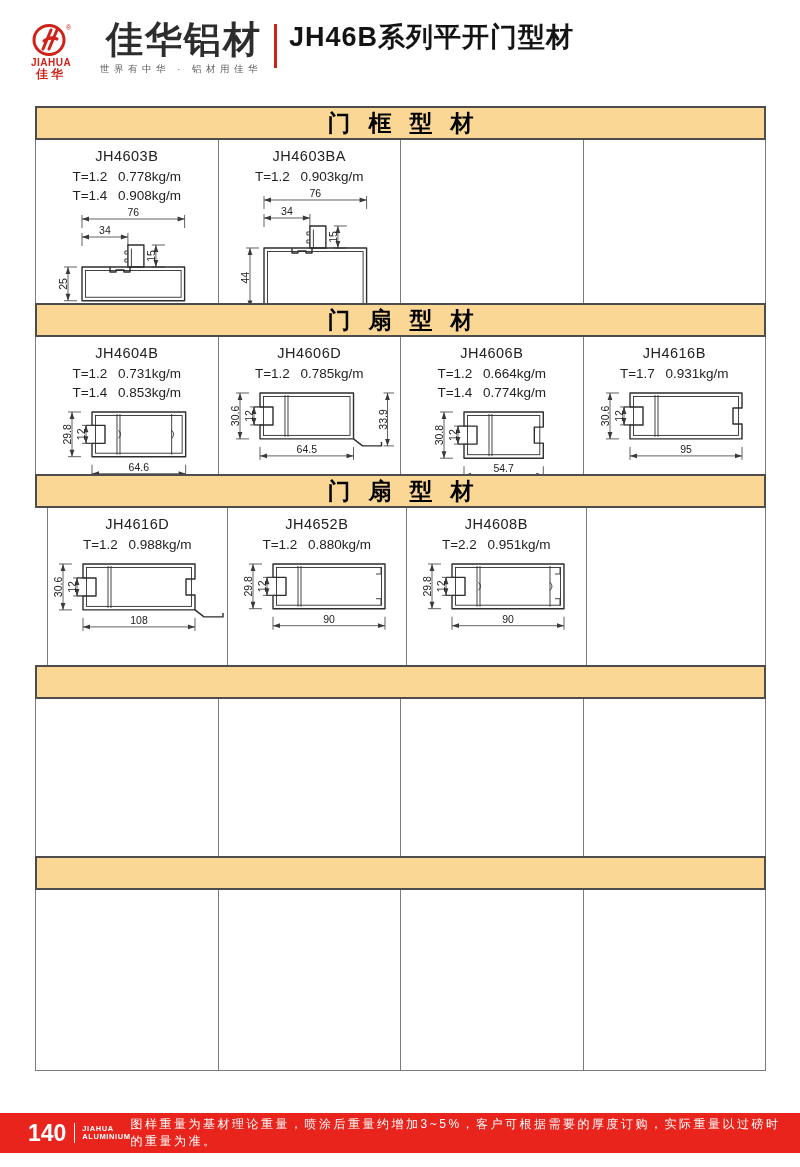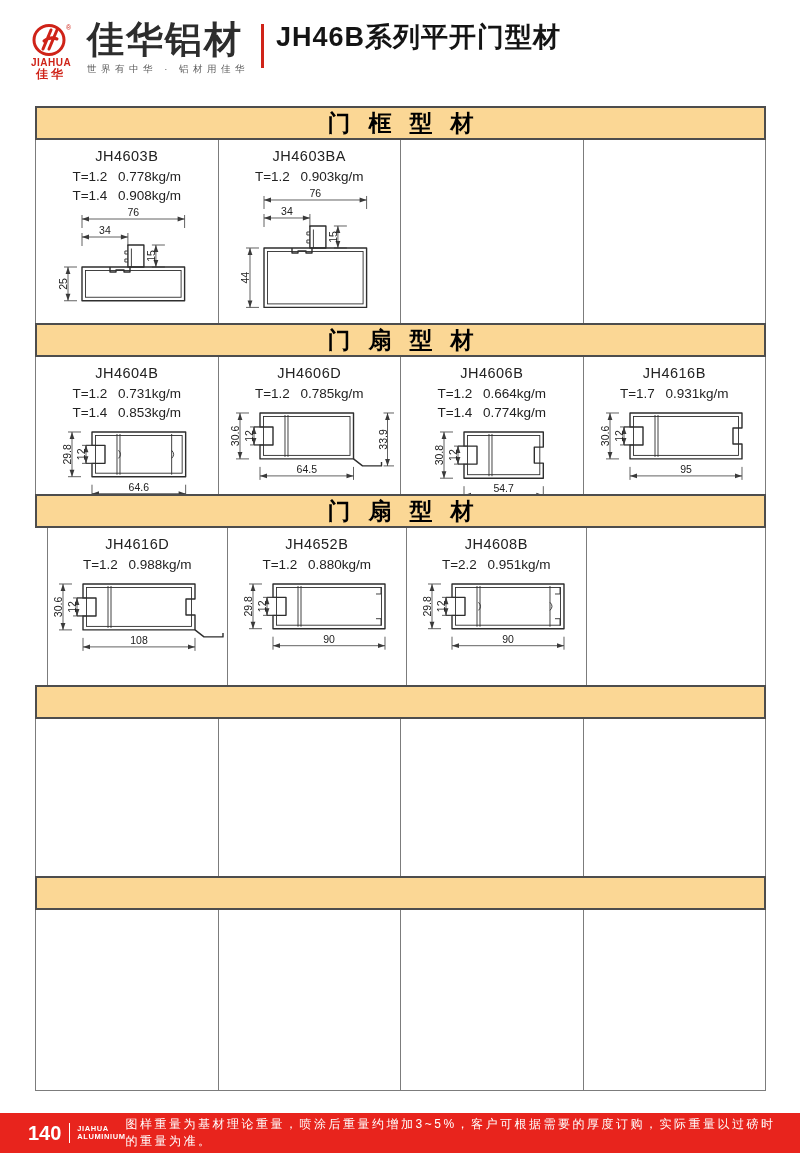--- a/index.html
+++ b/index.html
@@ -5,21 +5,21 @@
   html,body{margin:0;padding:0;}
   body{width:800px;height:1167px;position:relative;background:#ffffff;
        font-family:"Liberation Sans", sans-serif;color:#1c1c1c;overflow:hidden;}
 
   
   .page-header{position:absolute;left:22px;top:20px;width:760px;height:62px;display:flex;align-items:flex-start;}
   .logo-block{width:58px;text-align:center;margin-top:2px;}
   .logo-emblem{width:44px;height:36px;display:block;margin:0 auto;}
   .logo-en{color:#cf2318;font-weight:bold;font-size:10px;letter-spacing:.5px;line-height:10px;}
   .logo-cn{color:#cf2318;font-weight:bold;font-size:12px;letter-spacing:3px;line-height:13px;}
-  .brand-block{margin-left:7px;margin-top:0;}
+  .brand-block{margin-left:20px;margin-top:0;text-align:right;}
   .brand-name{font-size:37px;font-weight:bold;color:#2d2d2d;line-height:40px;letter-spacing:2px;}
   .brand-tagline{font-size:9.5px;color:#5a5a5a;letter-spacing:4.5px;margin-top:3px;}
   .red-divider{width:3px;height:44px;background:#cf2318;margin:4px 12px 0 12px;}
   .title-block{margin-top:2px;}
   .title-cn{font-size:27px;font-weight:bold;color:#141414;line-height:30px;letter-spacing:1px;}
   .title-en{font-size:12.5px;color:#2c2c2c;margin-top:2px;}
 
   
   .profile-table{position:absolute;left:35px;top:107px;width:731px;}
   .band{height:34px;background:#fbd795;border:2px solid #4d4d4d;box-sizing:border-box;
@@ -34,21 +34,21 @@
   .pdraw{margin-top:2px;}
   svg .o{fill:none;stroke:#2e2e2e;stroke-width:1.4;stroke-linejoin:round;}
   svg .i{fill:none;stroke:#2e2e2e;stroke-width:.9;}
   svg .dim{stroke:#3a3a3a;stroke-width:.8;fill:none;}
   svg .ah{fill:#3a3a3a;stroke:none;}
   svg .dt{font-family:"Liberation Sans",sans-serif;font-size:10.5px;fill:#222;}
 
   
   .page-footer{position:absolute;left:0;top:1113px;width:800px;height:40px;background:#e8241d;
                display:flex;align-items:center;}
-  .page-num{color:#fff;font-size:20px;font-weight:bold;margin-left:28px;line-height:40px;}
+  .page-num{color:#fff;font-size:23px;font-weight:bold;margin-left:28px;line-height:40px;}
   .foot-sep{width:1px;height:20px;background:#fff;margin:0 7px 0 8px;}
   .foot-brand{color:#fff;font-size:7.5px;font-weight:bold;line-height:8.5px;letter-spacing:.6px;}
   .foot-note{color:#fff;font-size:12px;letter-spacing:2.5px;margin-left:auto;margin-right:16px;}
 </style>
 </head>
 <body>
 
 <div class="page-header">
   <div class="logo-block">
     <svg class="logo-emblem" viewBox="0 0 44 36">
@@ -66,21 +66,21 @@
   <div class="red-divider"></div>
   <div class="title-block">
     <div class="title-cn">JH46B系列平开门型材</div>
   </div>
 </div>
 
 <div class="profile-table" id="profile-table">
     <div class="band">
       <span class="band-label">门框型材</span>
     </div>
-    <div class="prow" style="height: 184px;">
+    <div class="prow" style="height: 164px;">
       <div class="pcell">
         <div class="pcode">JH4603B</div>
         <div class="pweight">T=1.2 0.778kg/m</div>
         <div class="pweight">T=1.4 0.908kg/m</div>
         <div class="pdraw"><svg width="150" height="99.75" viewBox="0 0 150 99.75">
             <line class="dim" x1="30" y1="12" x2="132.60000000000002" y2="12"></line>
             <polygon class="ah" points="30,12 37,9.6 37,14.4"></polygon>
             <polygon class="ah" points="132.60000000000002,12 125.60000000000002,9.6 125.60000000000002,14.4"></polygon>
             <line class="dim" x1="30" y1="8" x2="30" y2="21"></line>
             <line class="dim" x1="132.60000000000002" y1="8" x2="132.60000000000002" y2="21"></line>

